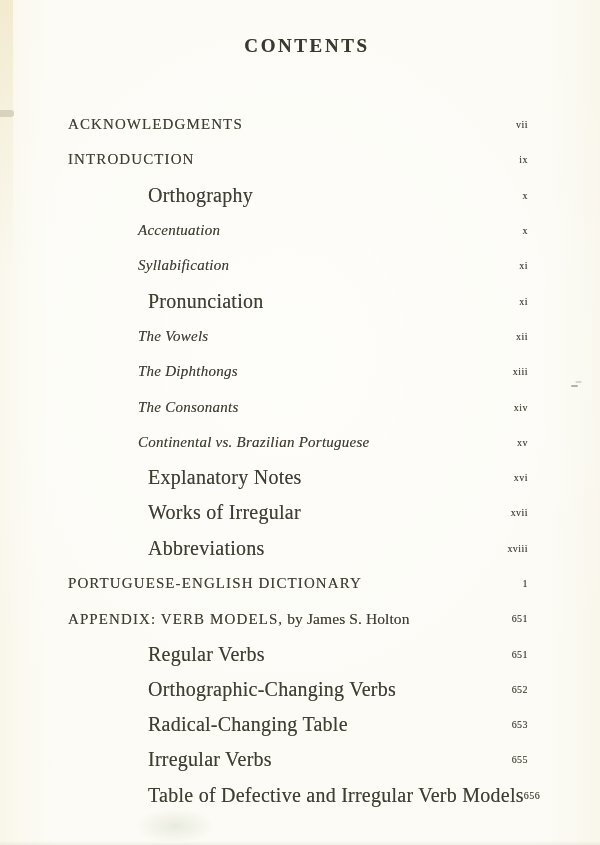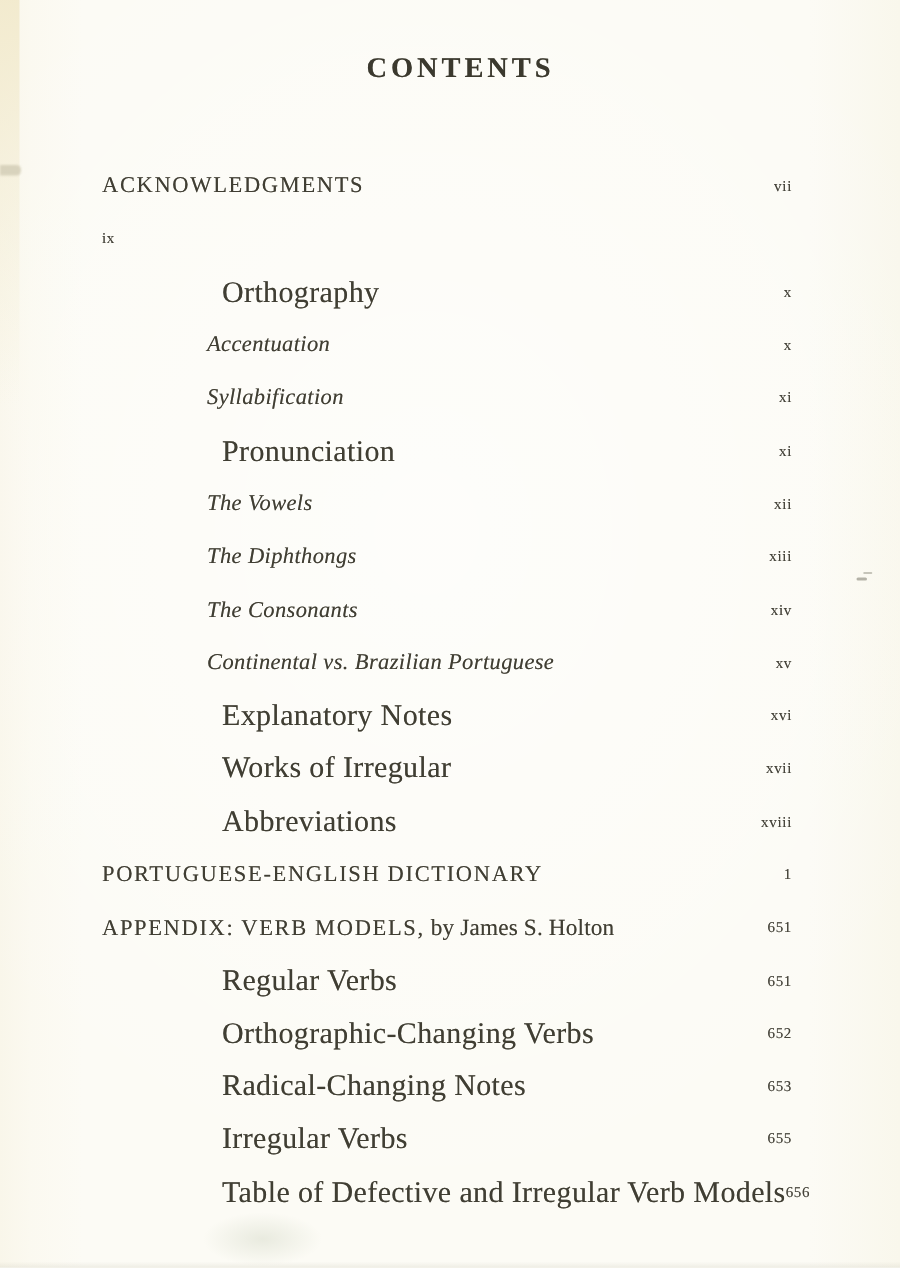--- a/index.html
+++ b/index.html
@@ -70,20 +70,21 @@
   <div class="title">CONTENTS</div>
 
   <div class="toc">
 
     <div class="row">
       <span class="label t-caps">ACKNOWLEDGMENTS</span>
       <span class="page-num">vii</span>
     </div>
 
     <div class="row">
+      <span class="label t-caps">INTRODUCTION</span>
       <span class="page-num">ix</span>
     </div>
 
     <div class="row lv1">
       <span class="label t-plain">Orthography</span>
       <span class="page-num">x</span>
     </div>
 
     <div class="row lv2">
       <span class="label t-italic">Accentuation</span>
@@ -152,21 +153,21 @@
       <span class="label t-plain">Regular Verbs</span>
       <span class="page-num">651</span>
     </div>
 
     <div class="row lv1">
       <span class="label t-plain">Orthographic-Changing Verbs</span>
       <span class="page-num">652</span>
     </div>
 
     <div class="row lv1">
-      <span class="label t-plain">Radical-Changing Notes</span>
+      <span class="label t-plain">Radical-Changing Table</span>
       <span class="page-num">653</span>
     </div>
 
     <div class="row lv1">
       <span class="label t-plain">Irregular Verbs</span>
       <span class="page-num">655</span>
     </div>
 
     <div class="row lv1">
       <span class="label t-plain">Table of Defective and Irregular Verb Models</span>

